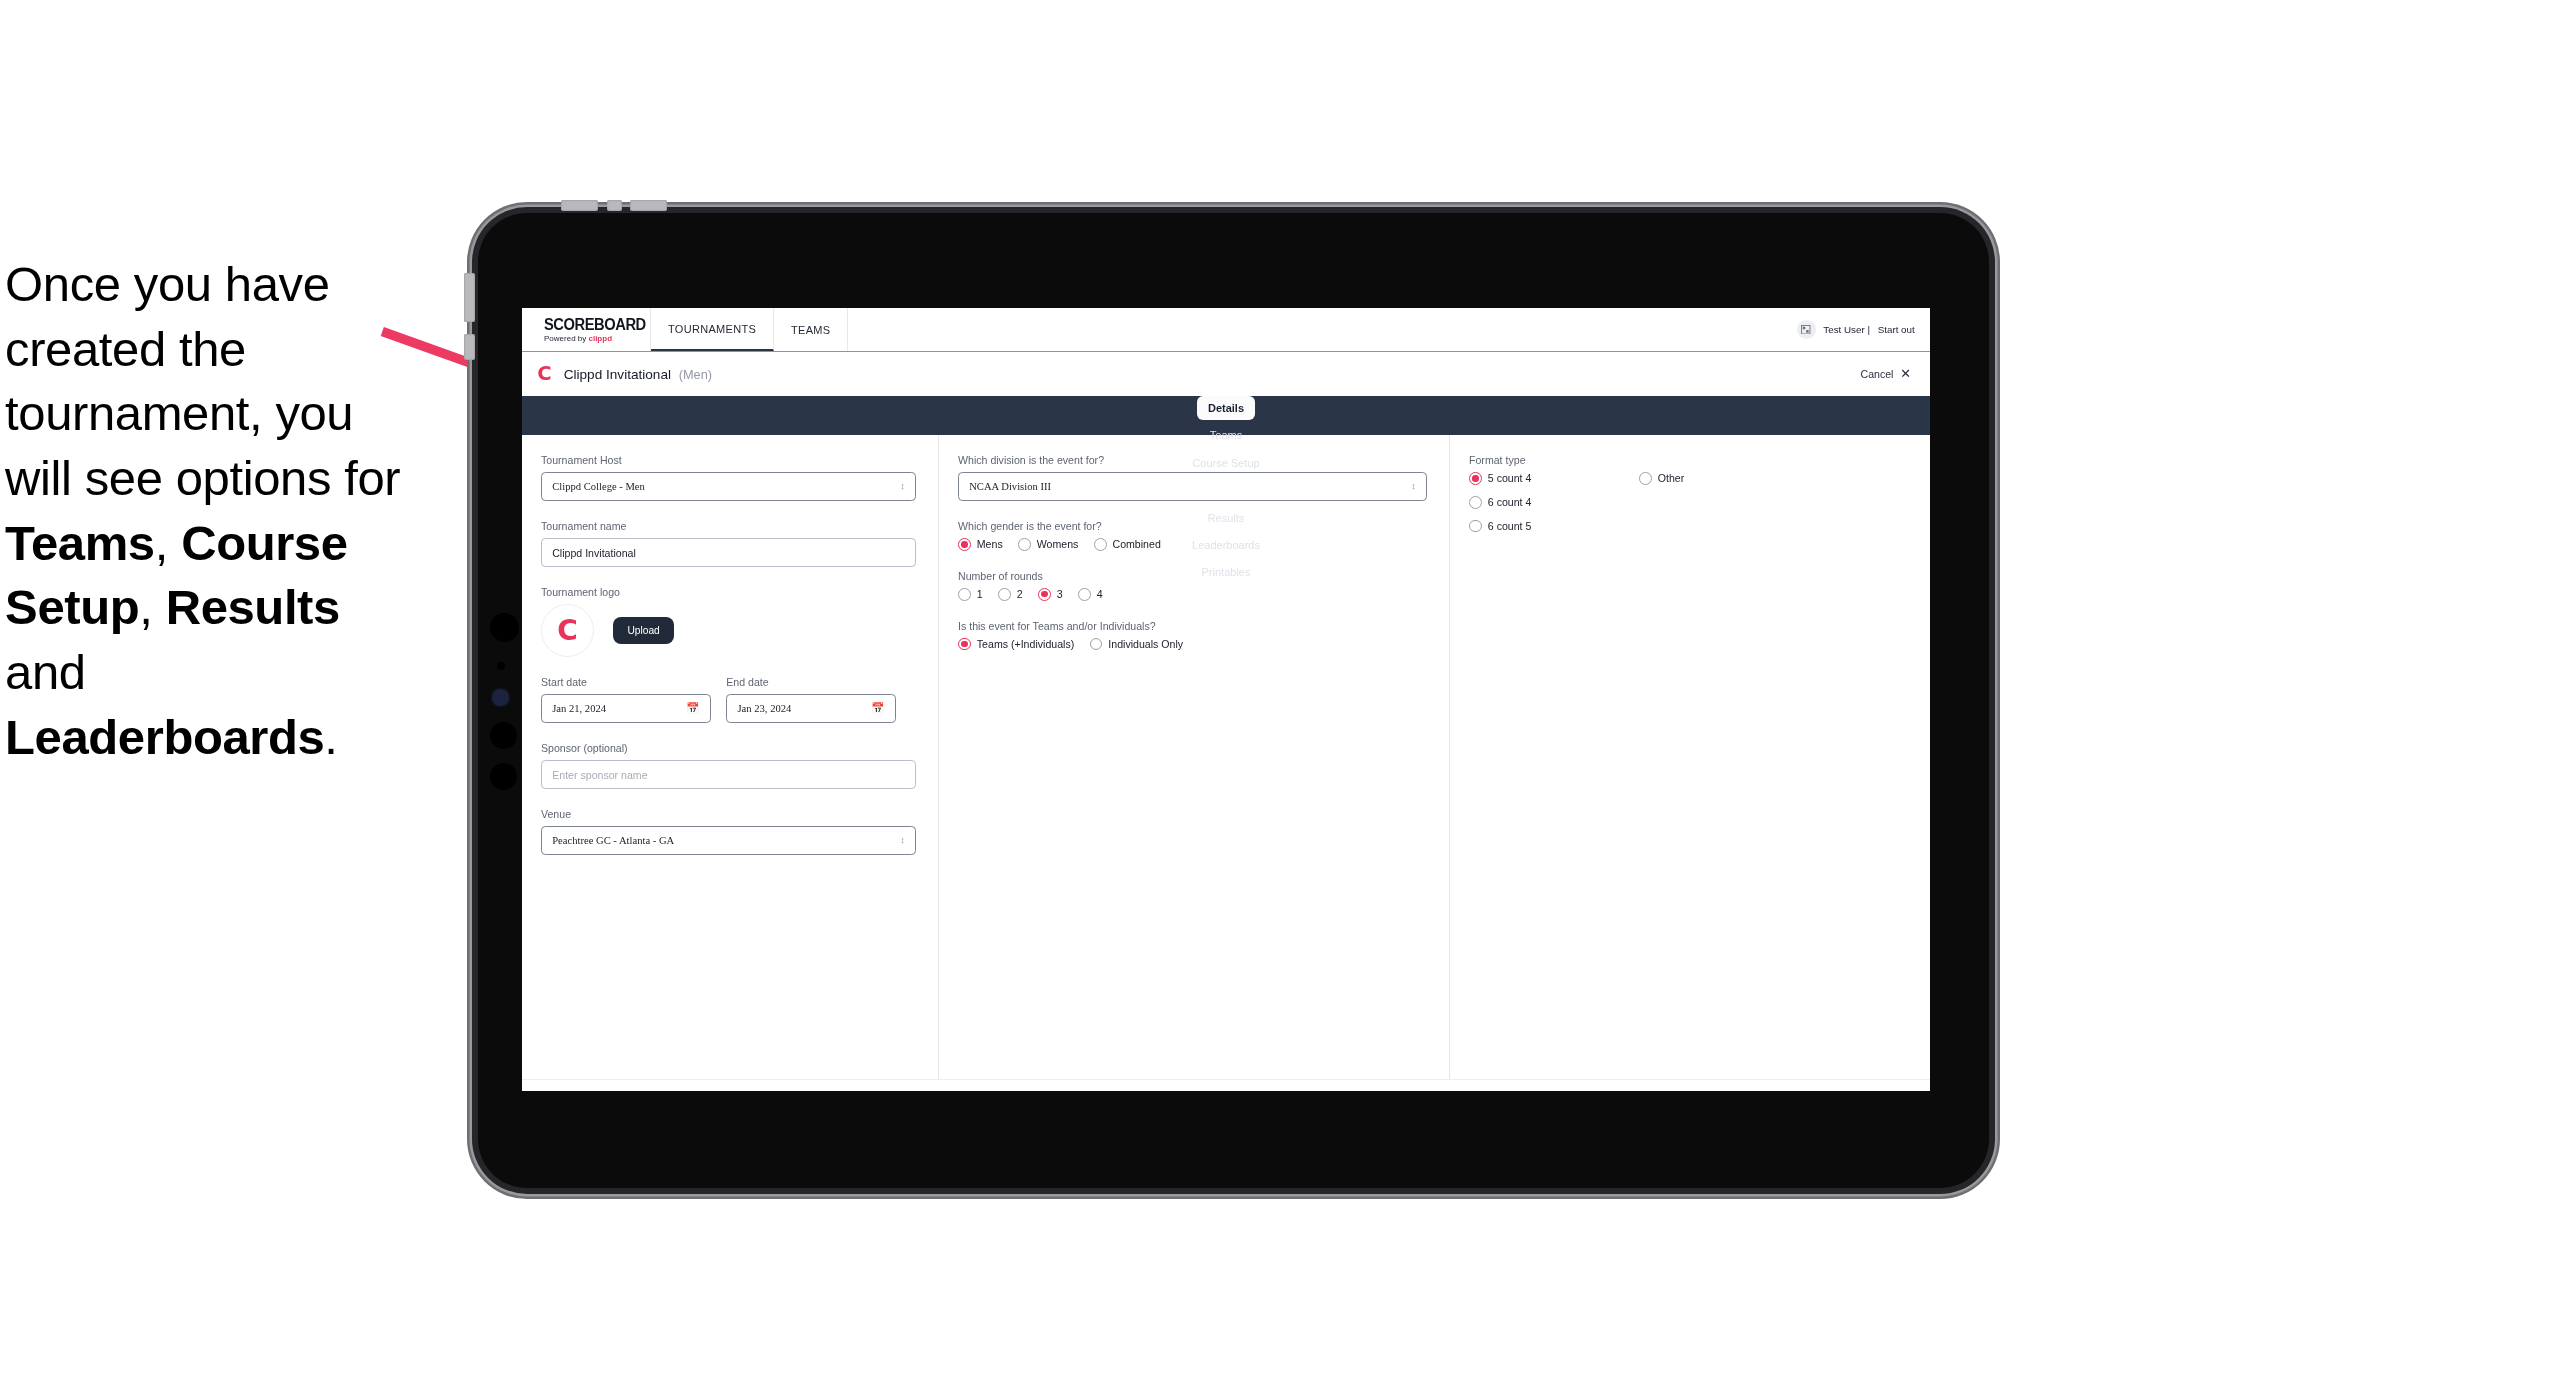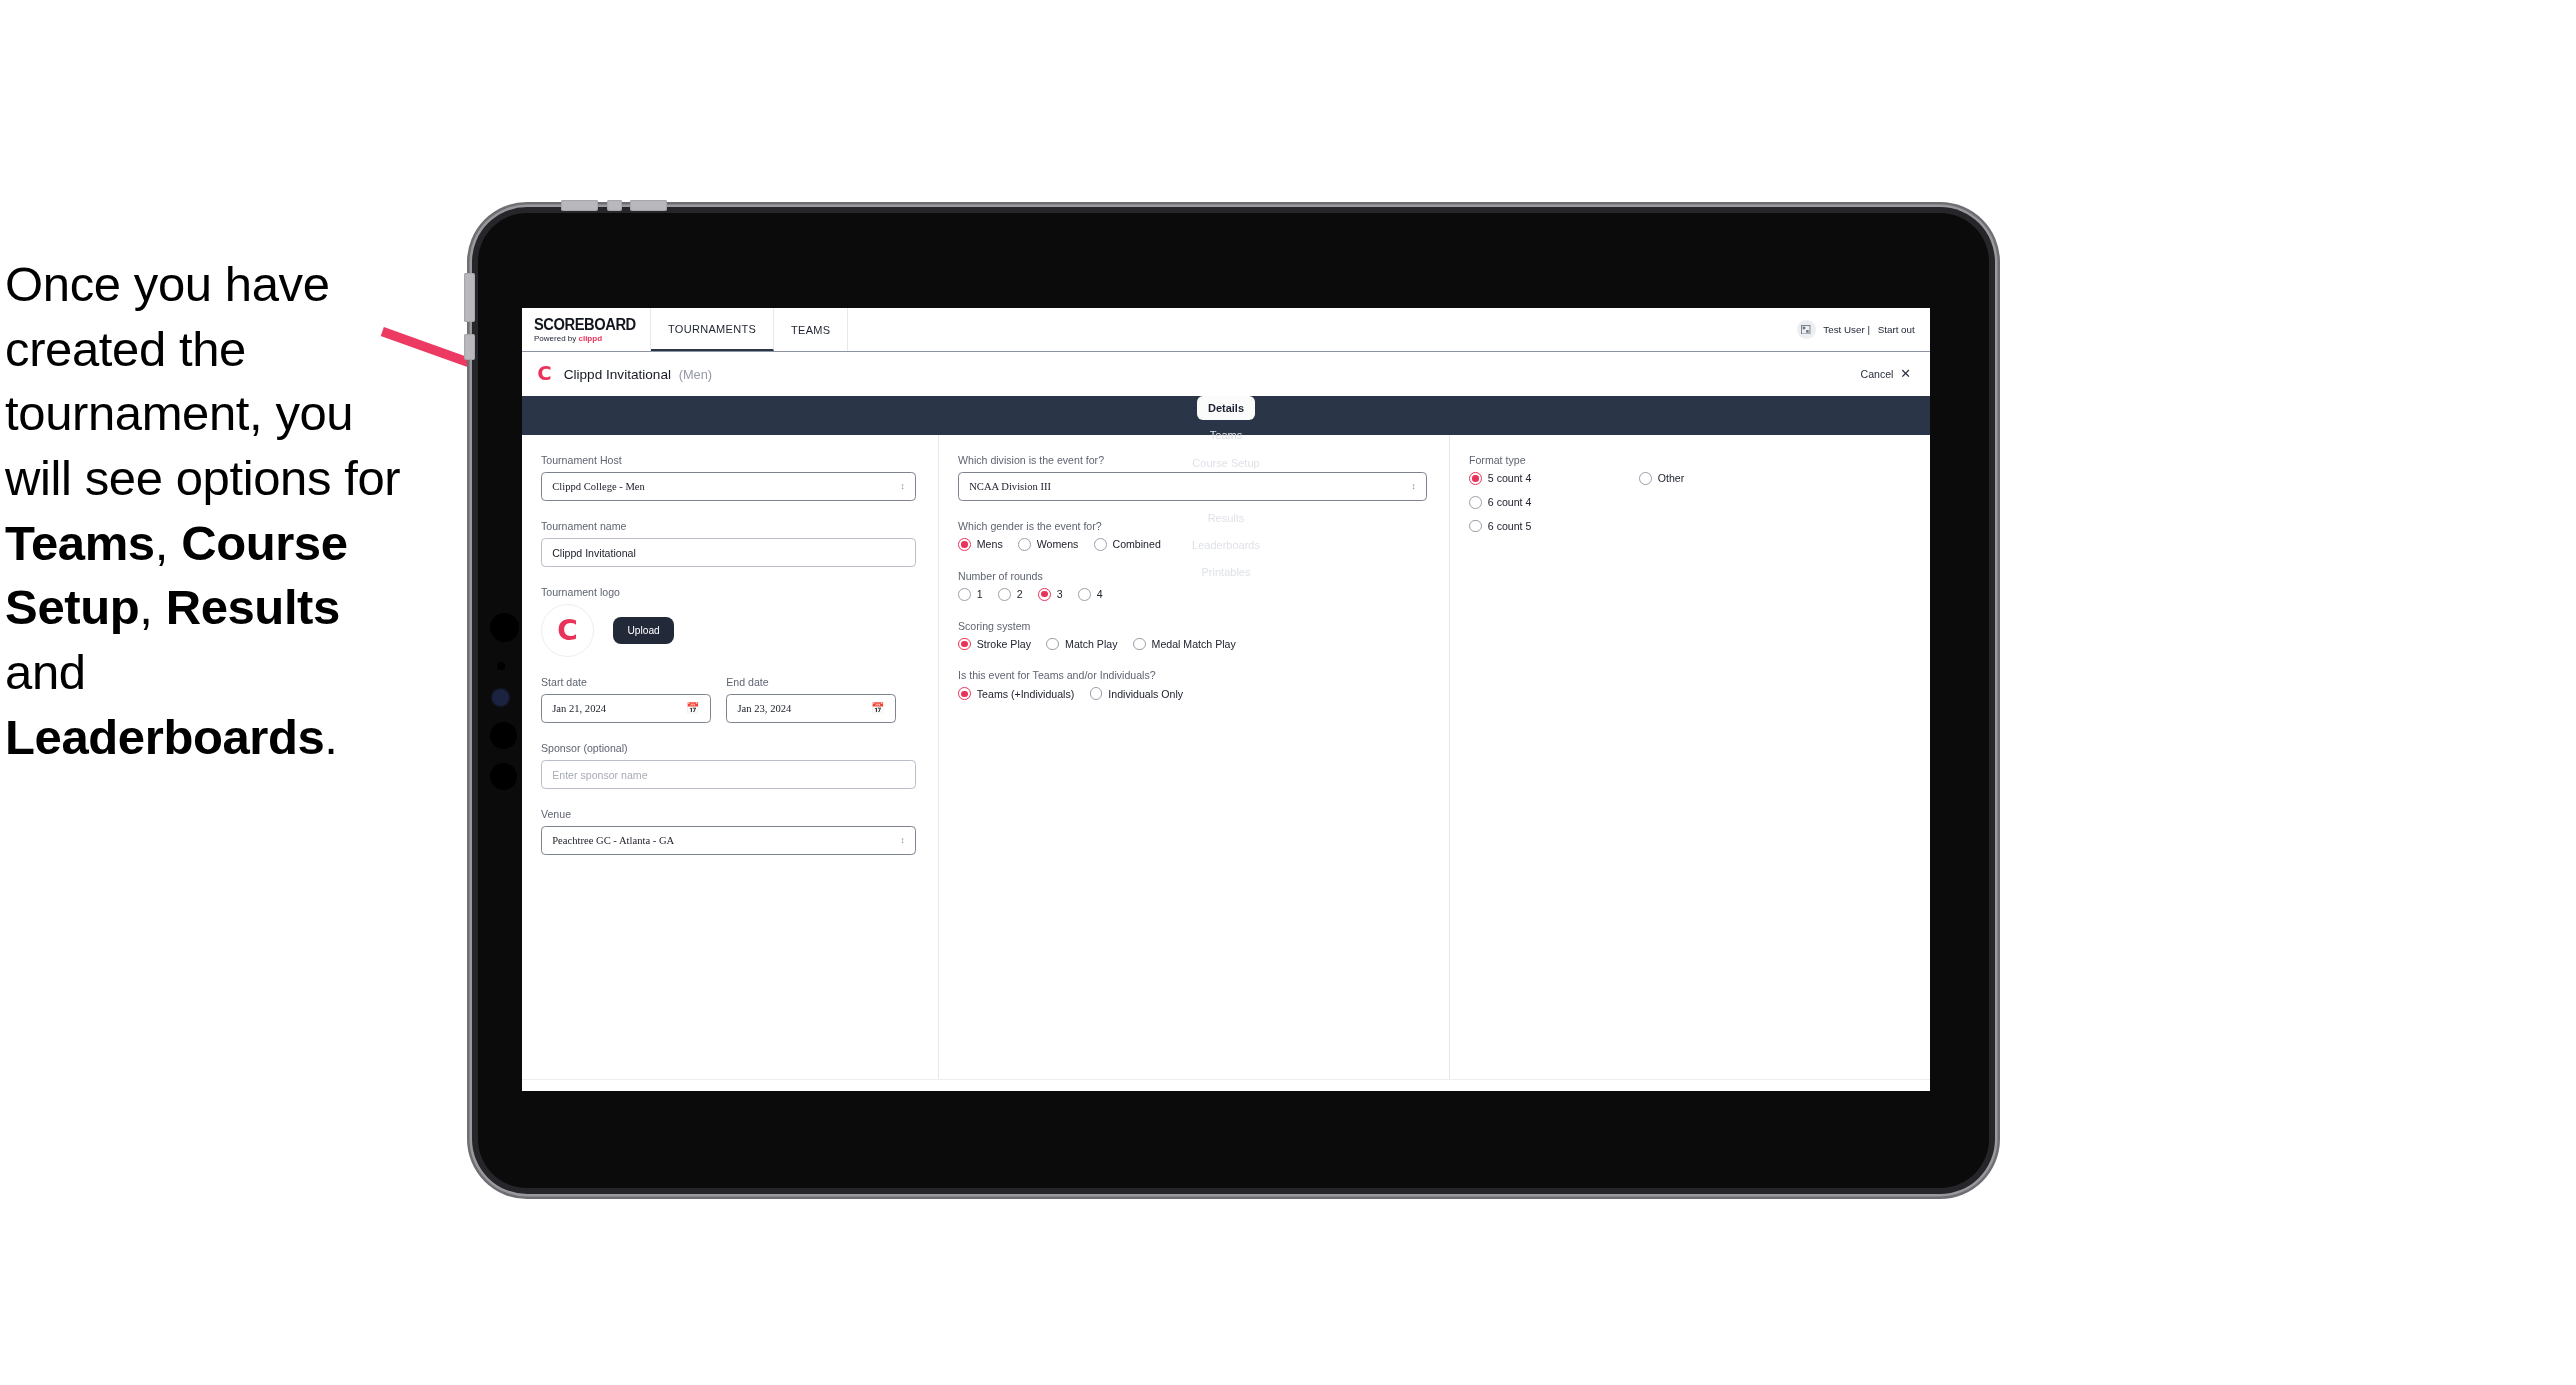--- a/index.html
+++ b/index.html
@@ -60,21 +60,21 @@
     overflow: hidden;
   }
 
   
   .topnav {
     height: 44px; display: flex; align-items: stretch;
     background: #fff; border-bottom: 1.7px solid #8c93a3;
   }
   .brand {
     width: 129px; display: flex; flex-direction: column;
-    justify-content: center; padding-left: 12px;
+    justify-content: center; padding-left: 22px;
     border-right: 0.9px solid #e6e8ec;
   }
   .brand-title {
     font-size: 16px; font-weight: 700; letter-spacing: -0.5px;
     color: #12161f; font-stretch: condensed; transform: scaleX(.92);
     transform-origin: left center;
   }
   .brand-sub { font-size: 8px; color: #1c2230; margin-top: 0.9px; }
   .brand-sub .pink { color: #e8345a; font-weight: 700; }
   .navtab {
@@ -372,37 +372,20 @@
                 <span class="dot on"></span>
                 <span class="rlabel">3</span>
               </div>
               <div class="radio">
                 <span class="dot"></span>
                 <span class="rlabel">4</span>
               </div>
             </div>
           </div>
 
-          <div class="fgroup">
-            <div class="flabel">Scoring system</div>
-            <div class="radio-row">
-              <div class="radio">
-                <span class="dot on"></span>
-                <span class="rlabel">Stroke Play</span>
-              </div>
-              <div class="radio">
-                <span class="dot"></span>
-                <span class="rlabel">Match Play</span>
-              </div>
-              <div class="radio">
-                <span class="dot"></span>
-                <span class="rlabel">Medal Match Play</span>
-              </div>
-            </div>
-          </div>
 
           <div class="fgroup">
             <div class="flabel">Is this event for Teams and/or Individuals?</div>
             <div class="radio-row">
               <div class="radio">
                 <span class="dot on"></span>
                 <span class="rlabel">Teams (+Individuals)</span>
               </div>
               <div class="radio">
                 <span class="dot"></span>

